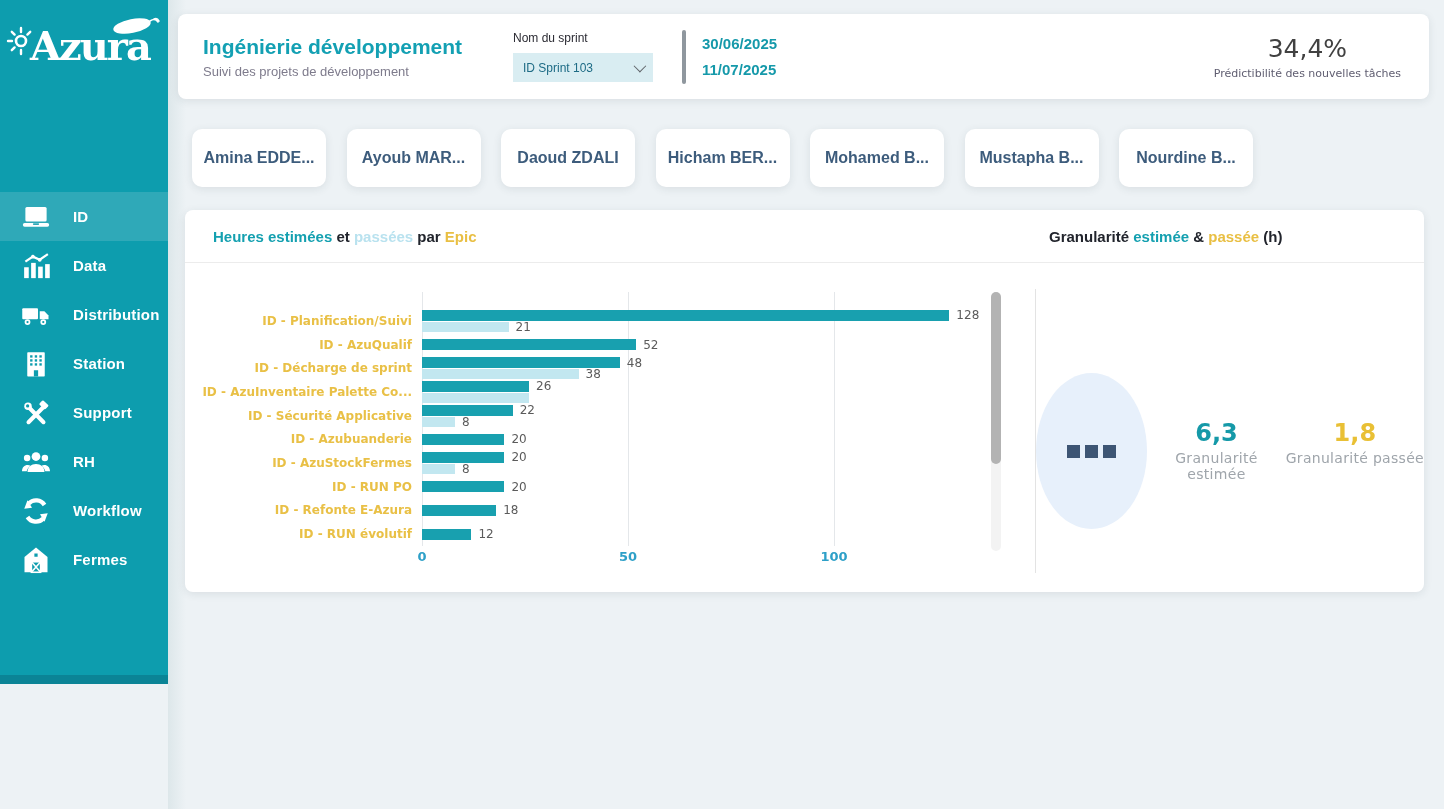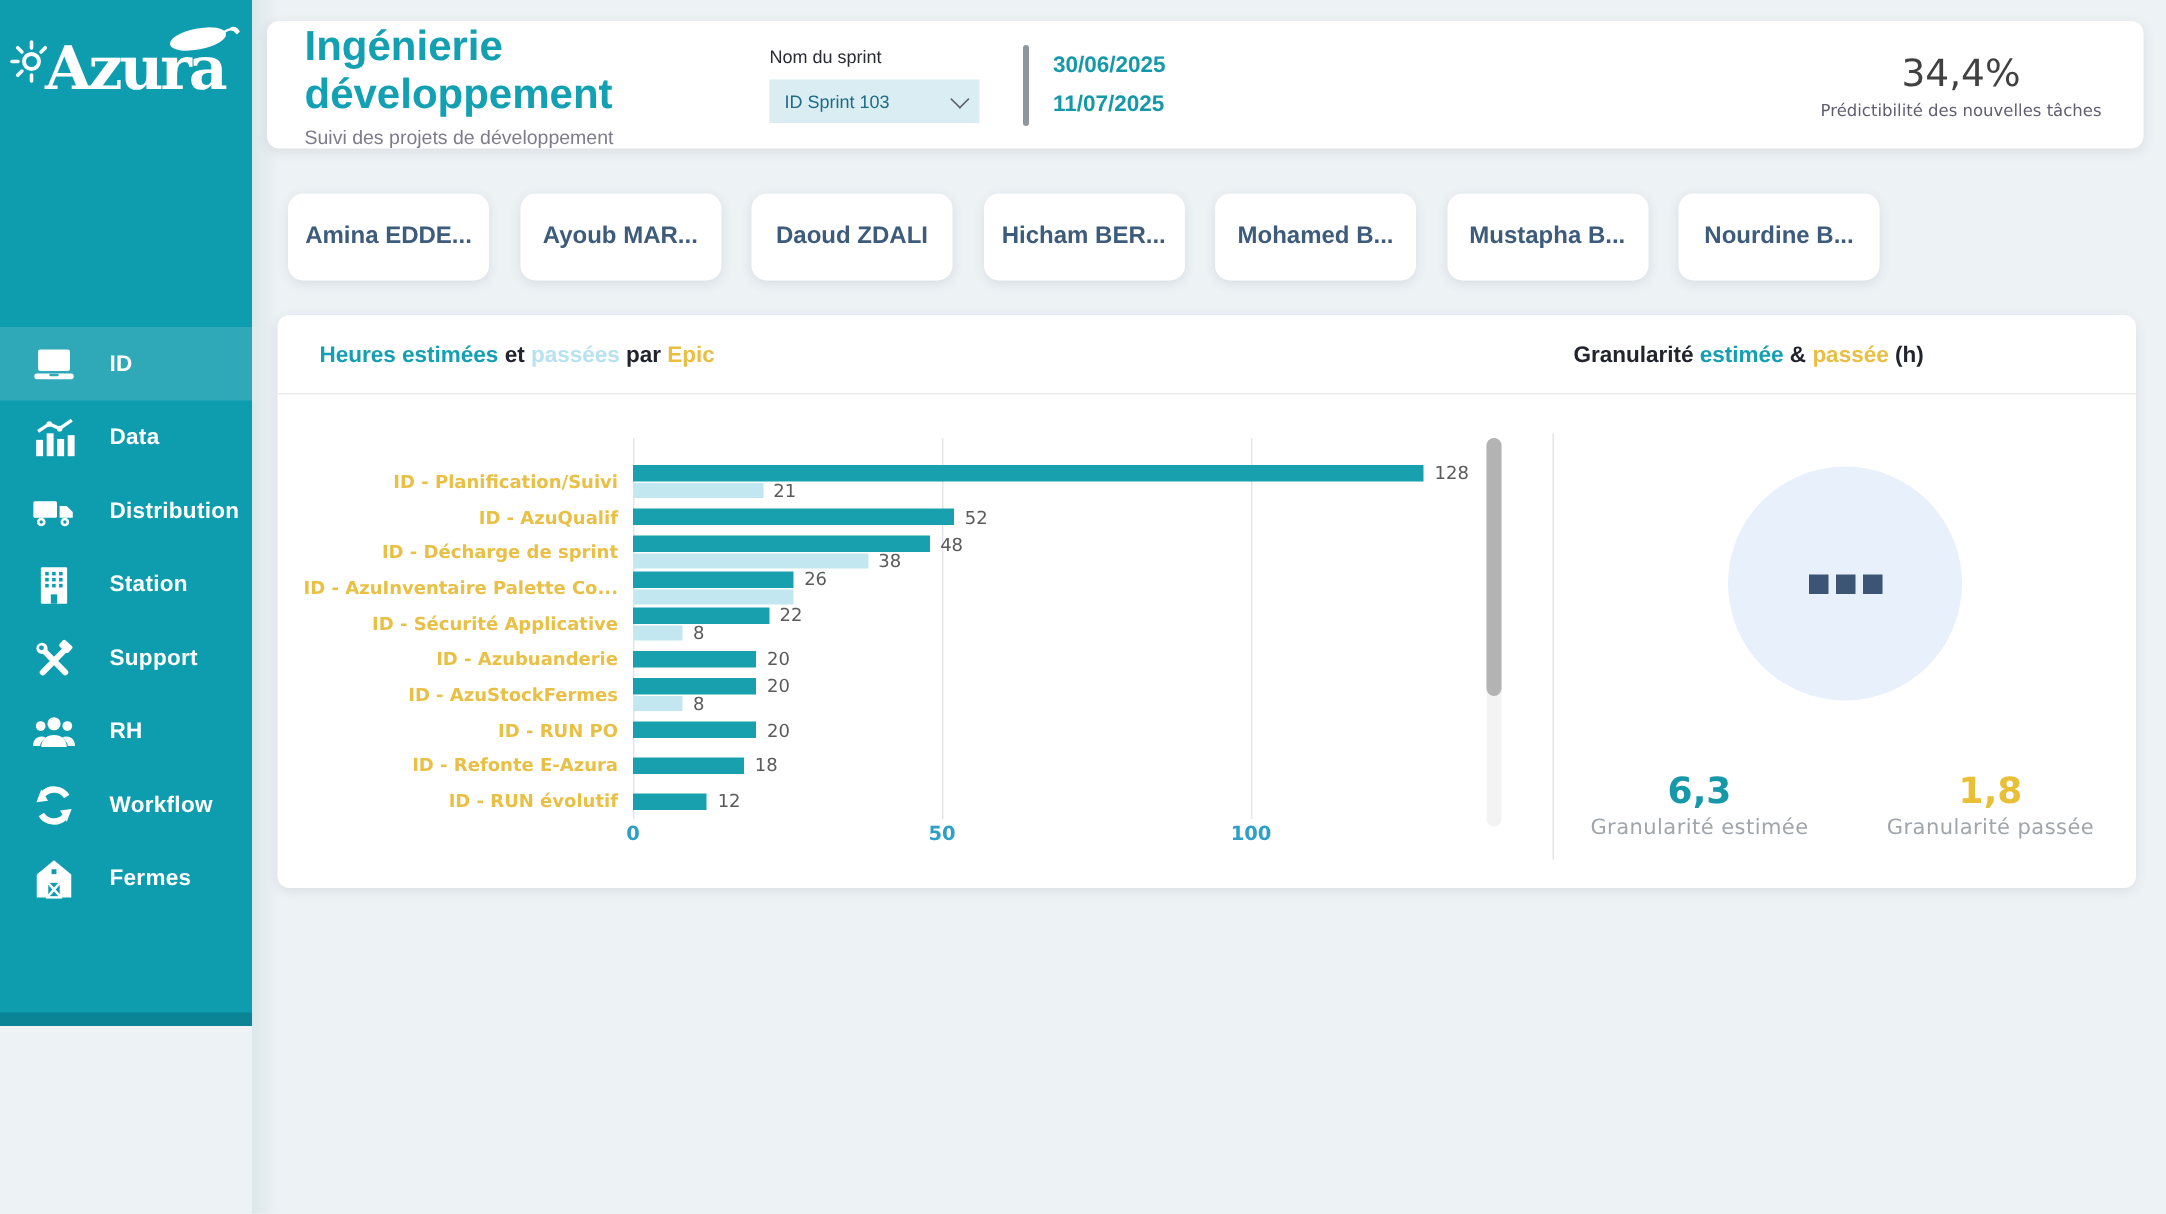--- a/index.html
+++ b/index.html
@@ -18,21 +18,21 @@
   .logo {
     position:relative; height:95px; color:#fff;
   }
   .logo-text {
     position:absolute; left:30px; top:22px;
     font-family:"DejaVu Serif", serif; font-weight:bold;
     font-size:40px; letter-spacing:-2px; color:#fff;
   }
   .logo-sun { position:absolute; left:6px; top:26px; width:30px; height:30px; }
   .logo-leaf { position:absolute; right:6px; top:12px; width:52px; height:26px; }
-  .menu { position:absolute; top:218px; left:0; right:0; }
+  .menu { position:absolute; top:192px; left:0; right:0; }
   .side-item {
     --cut:#0d9dae;
     height:49px; display:flex; align-items:center; cursor:pointer;
     color:#fff;
   }
   .side-item.active { --cut:#2fa9b8; background:#2fa9b8; }
   .side-item .s-icon { width:30px; height:30px; margin-left:21px; flex:0 0 30px; }
   .side-item .s-label { margin-left:22px; font-size:15px; font-weight:bold; letter-spacing:.2px; }
   .sidebar-strip { position:absolute; bottom:0; left:0; width:168px; height:9px; background:#0b8496; }
 
@@ -43,21 +43,21 @@
     background:linear-gradient(90deg,#dde7ea,rgba(237,242,245,0));
   }
   .card { background:#fff; border-radius:8px; box-shadow:0 2px 8px rgba(40,60,70,.10); }
 
   
   .header-card {
     position:absolute; left:10px; top:14px; width:1251px; height:85px;
     display:flex; align-items:center;
   }
   .hc-left { padding-left:25px; width:335px; }
-  .page-title { font-size:28px; font-weight:bold; color:#13a0b3; }
+  .page-title { font-size:21px; font-weight:bold; color:#13a0b3; }
   .page-subtitle { font-size:13px; color:#7e7b8c; margin-top:5px; }
   .sprint-block { width:165px; }
   .sprint-label { font-size:12px; color:#2b2b33; margin-bottom:8px; }
   .dropdown {
     width:140px; height:29px; background:#d9edf2; display:flex; align-items:center;
     padding:0 10px; cursor:pointer;
   }
   .dropdown-value { font-size:12px; color:#1d6b85; flex:1; }
   .chev { width:9px; height:9px; border-right:1.6px solid #5f6368; border-bottom:1.6px solid #5f6368; transform:rotate(45deg) translateY(-2px); }
   .vdiv { width:4px; height:54px; background:#8f979e; border-radius:2px; margin:0 16px 0 4px; }
@@ -98,21 +98,21 @@
   .bar { height:100%; cursor:pointer; }
   .bar.est { background:#18a0af; }
   .bar.pas { background:#c2e7f0; }
   .bar-val { margin-left:7px; font-family:"DejaVu Sans", sans-serif; font-size:12px; color:#5b5b5b; }
   .axis { position:relative; height:20px; margin-top:3px; }
   .tick { position:absolute; transform:translateX(-50%); font-family:"DejaVu Sans", sans-serif; font-size:13px; font-weight:bold; color:#2ea0c8; }
   .scroll-track { position:absolute; left:806px; top:29px; width:10px; height:259px; background:#f3f3f3; border-radius:6px; cursor:pointer; }
   .scroll-thumb { position:absolute; left:0; top:0; width:10px; height:172px; background:#b3b3b3; border-radius:6px; cursor:grab; }
   .body-divider { width:1px; background:#e3e3e3; margin-top:26px; margin-bottom:18px; }
 
-  .right-visual { flex:1; display:flex; flex-direction:column; align-items:center; }
+  .right-visual { flex:1; display:flex; flex-direction:row; align-items:center; }
   .big-circle {
     width:156px; height:156px; border-radius:50%; background:#e7f0fb; margin-top:48px;
     display:flex; align-items:center; justify-content:center; gap:5px; cursor:pointer;
   }
   .dot { width:13px; height:13px; background:#3d5574; }
   .gran-row { display:flex; width:100%; margin-top:46px; }
   .gran { flex:1; text-align:center; font-family:"DejaVu Sans", sans-serif; }
   .gran-value { font-size:24px; font-weight:bold; }
   .gran-value.est { color:#1599a8; }
   .gran-value.pas { color:#e9c035; }

